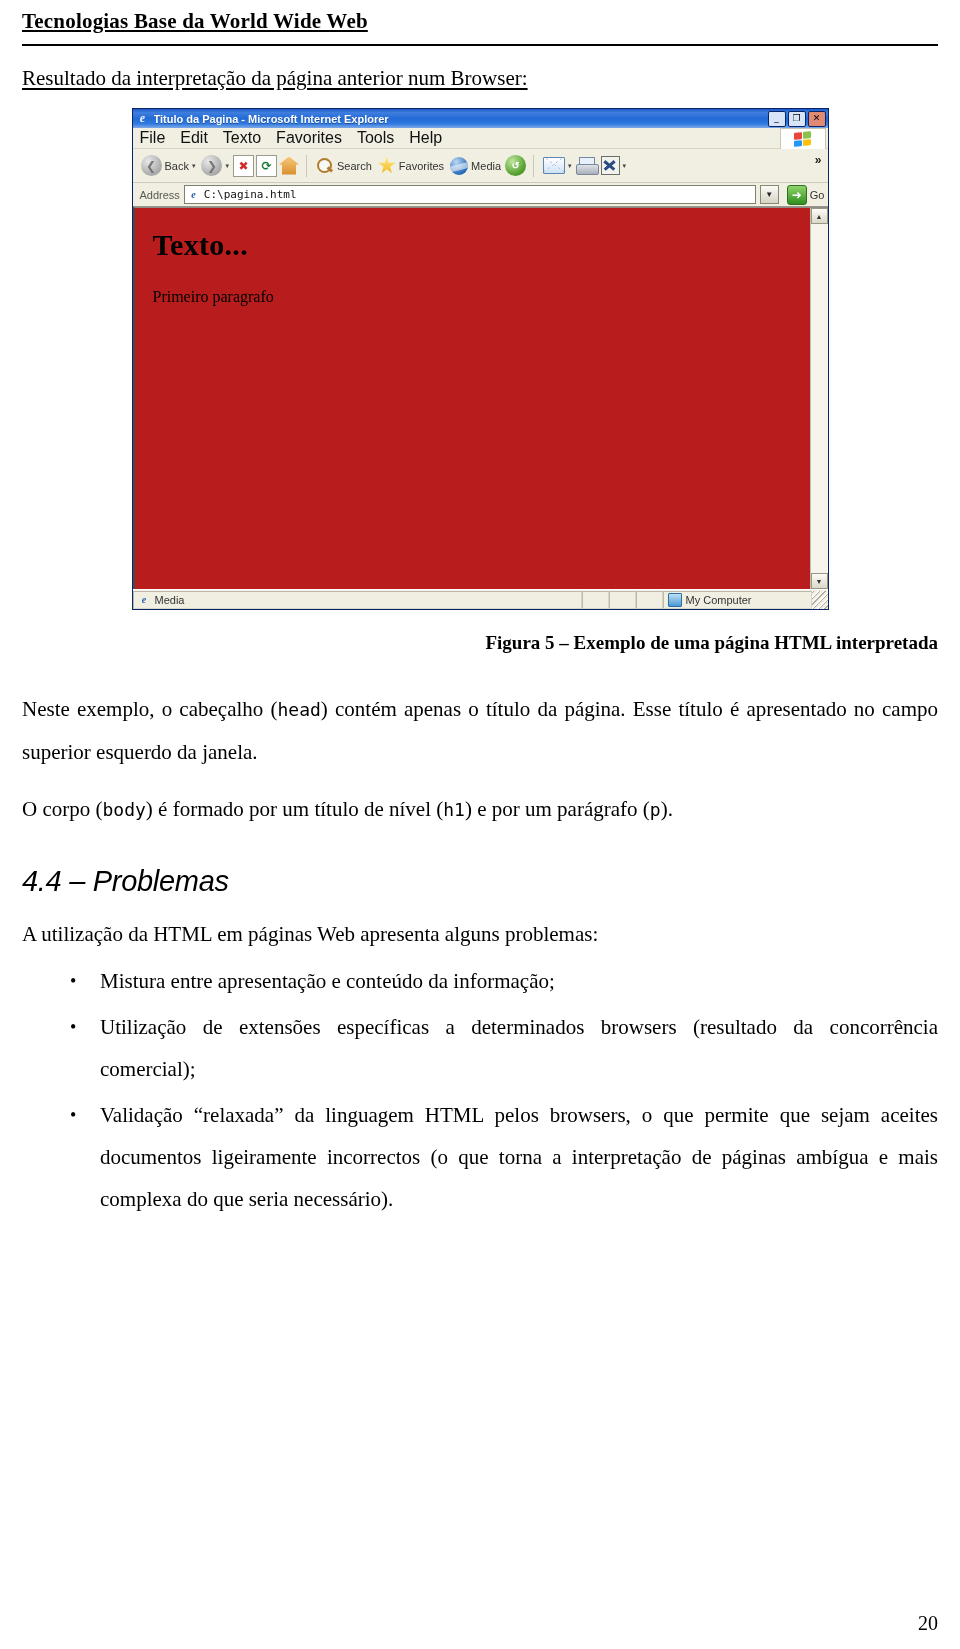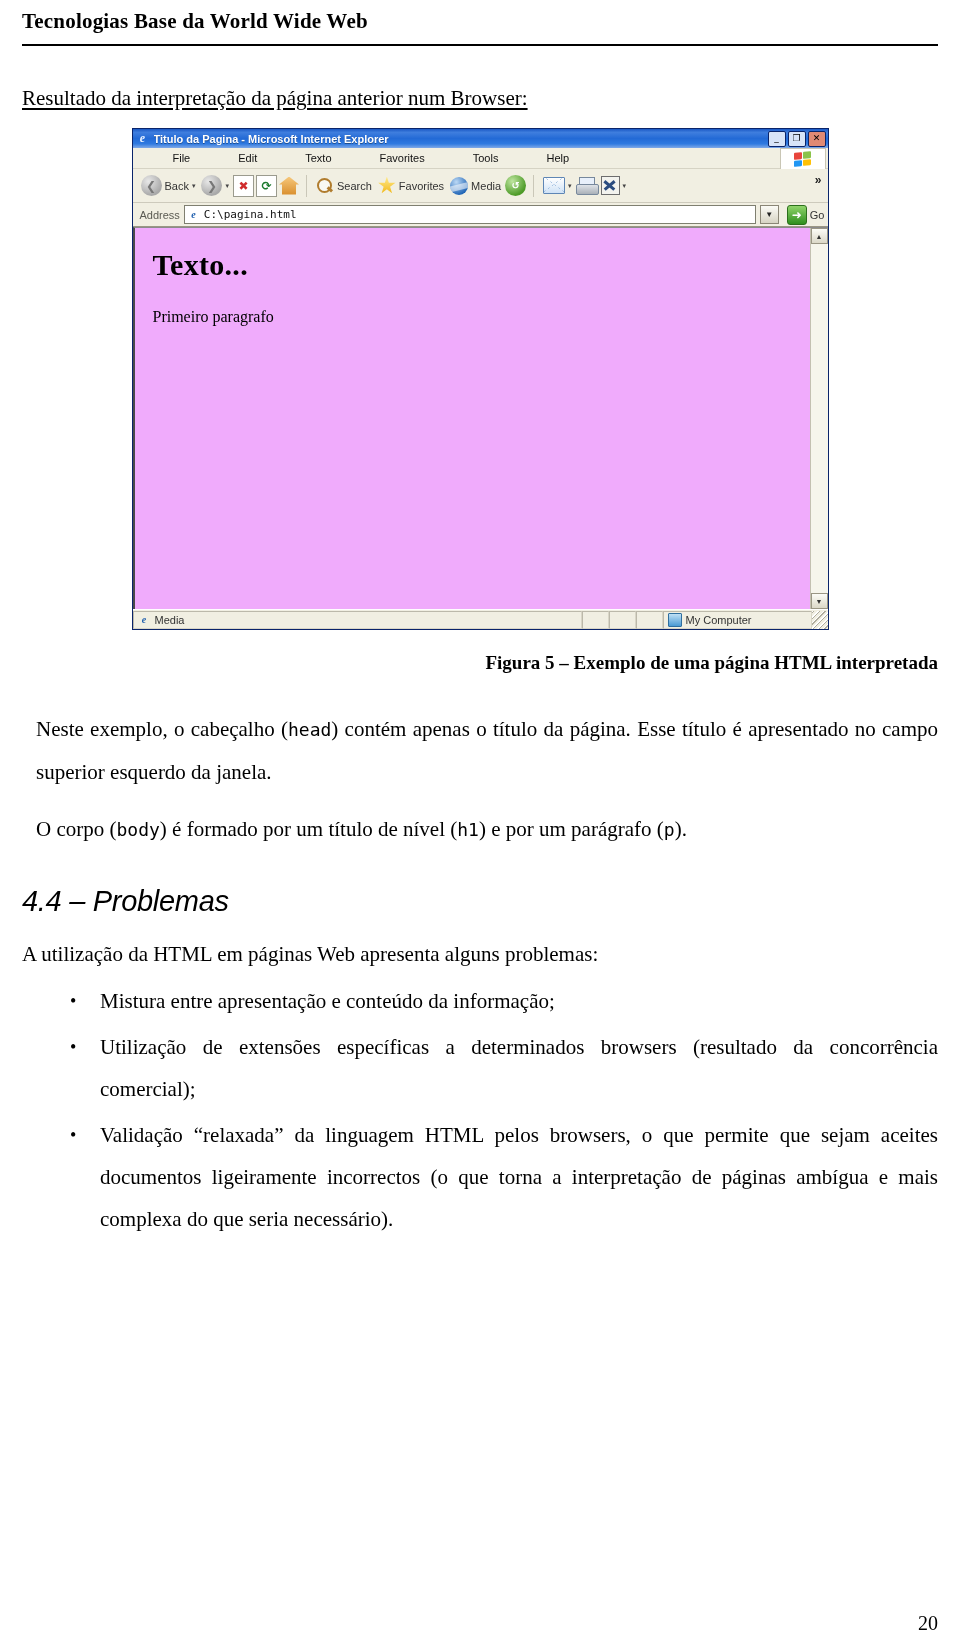--- a/index.html
+++ b/index.html
@@ -22,35 +22,36 @@
     left: 22px;
     top: 8px;
     width: 916px;
   }
   .page-header .header-title {
     font-family: "Liberation Serif", "DejaVu Serif", serif;
     font-weight: bold;
     font-size: 21px;
     letter-spacing: 0.2px;
     line-height: 26px;
+    text-decoration: underline;
   }
   .header-rule {
     position: absolute;
     left: 0px;
     top: 36px;
     width: 916px;
     height: 0;
     border-top: 2.5px solid #000;
   }
 
   
   .page-body {
     position: absolute;
     left: 22px;
-    top: 72px;
+    top: 52px;
     width: 916px;
   }
 
   .lead-line {
     font-size: 21px;
     line-height: 28px;
     text-decoration: underline;
     text-underline-offset: 3px;
     margin: 12px 0 0 0;
   }
@@ -110,26 +111,25 @@
     height: 21px;
     background: #f1efe2;
     border-bottom: 1px solid #d6d3c4;
     display: flex;
     align-items: center;
     padding-left: 7px;
     box-sizing: border-box;
     position: relative;
   }
   .menu-item {
-    font-size: 11px;
+    font-size: 16px;
     color: #111;
     padding: 0 9px 0 0;
     margin-right: 6px;
     white-space: nowrap;
-    margin-left: 33px;
   }
   .ie-brand {
     position: absolute;
     right: 2px; top: 0px;
     width: 44px; height: 20px;
     background: #ffffff;
     border: 1px solid #c9c6b5;
     display: flex; align-items: center; justify-content: center;
   }
   .flag {
@@ -278,21 +278,21 @@
     background: linear-gradient(to bottom,#8fd46a,#2f8f1e);
     border: 1px solid #2c6f1c;
     color:#fff; font-size: 12px; font-weight: bold;
     display:flex; align-items:center; justify-content:center;
   }
   .go-label { font-size: 11px; color:#333; }
 
   
   .ie-content {
     height: 382px;
-    background: #f0abfc;
+    background: #b91c1c;
     border-left: 2px solid #4a4a4a;
     border-top: 1px solid #8b8b8b;
     display: flex;
     position: relative;
     box-sizing: border-box;
   }
   .ie-page {
     flex: 1 1 auto;
     padding: 16px 0 0 18px;
     font-family: "Liberation Serif","DejaVu Serif", serif;
@@ -371,21 +371,21 @@
     margin-top: 22px;
   }
 
   
   .prose {
     margin-top: 34px;
     font-size: 21px;
     line-height: 43px;
     text-align: justify;
   }
-  .prose p { margin: 0 0 14px 14px; }
+  .prose p { margin: 0 0 14px 0; }
   code, .mono {
     font-family: "DejaVu Sans Mono","Liberation Mono",monospace;
     font-size: 18px;
   }
 
   .section-heading {
     font-family: "Liberation Sans","DejaVu Sans",sans-serif;
     font-weight: normal;
     font-style: italic;
     font-size: 29px;

